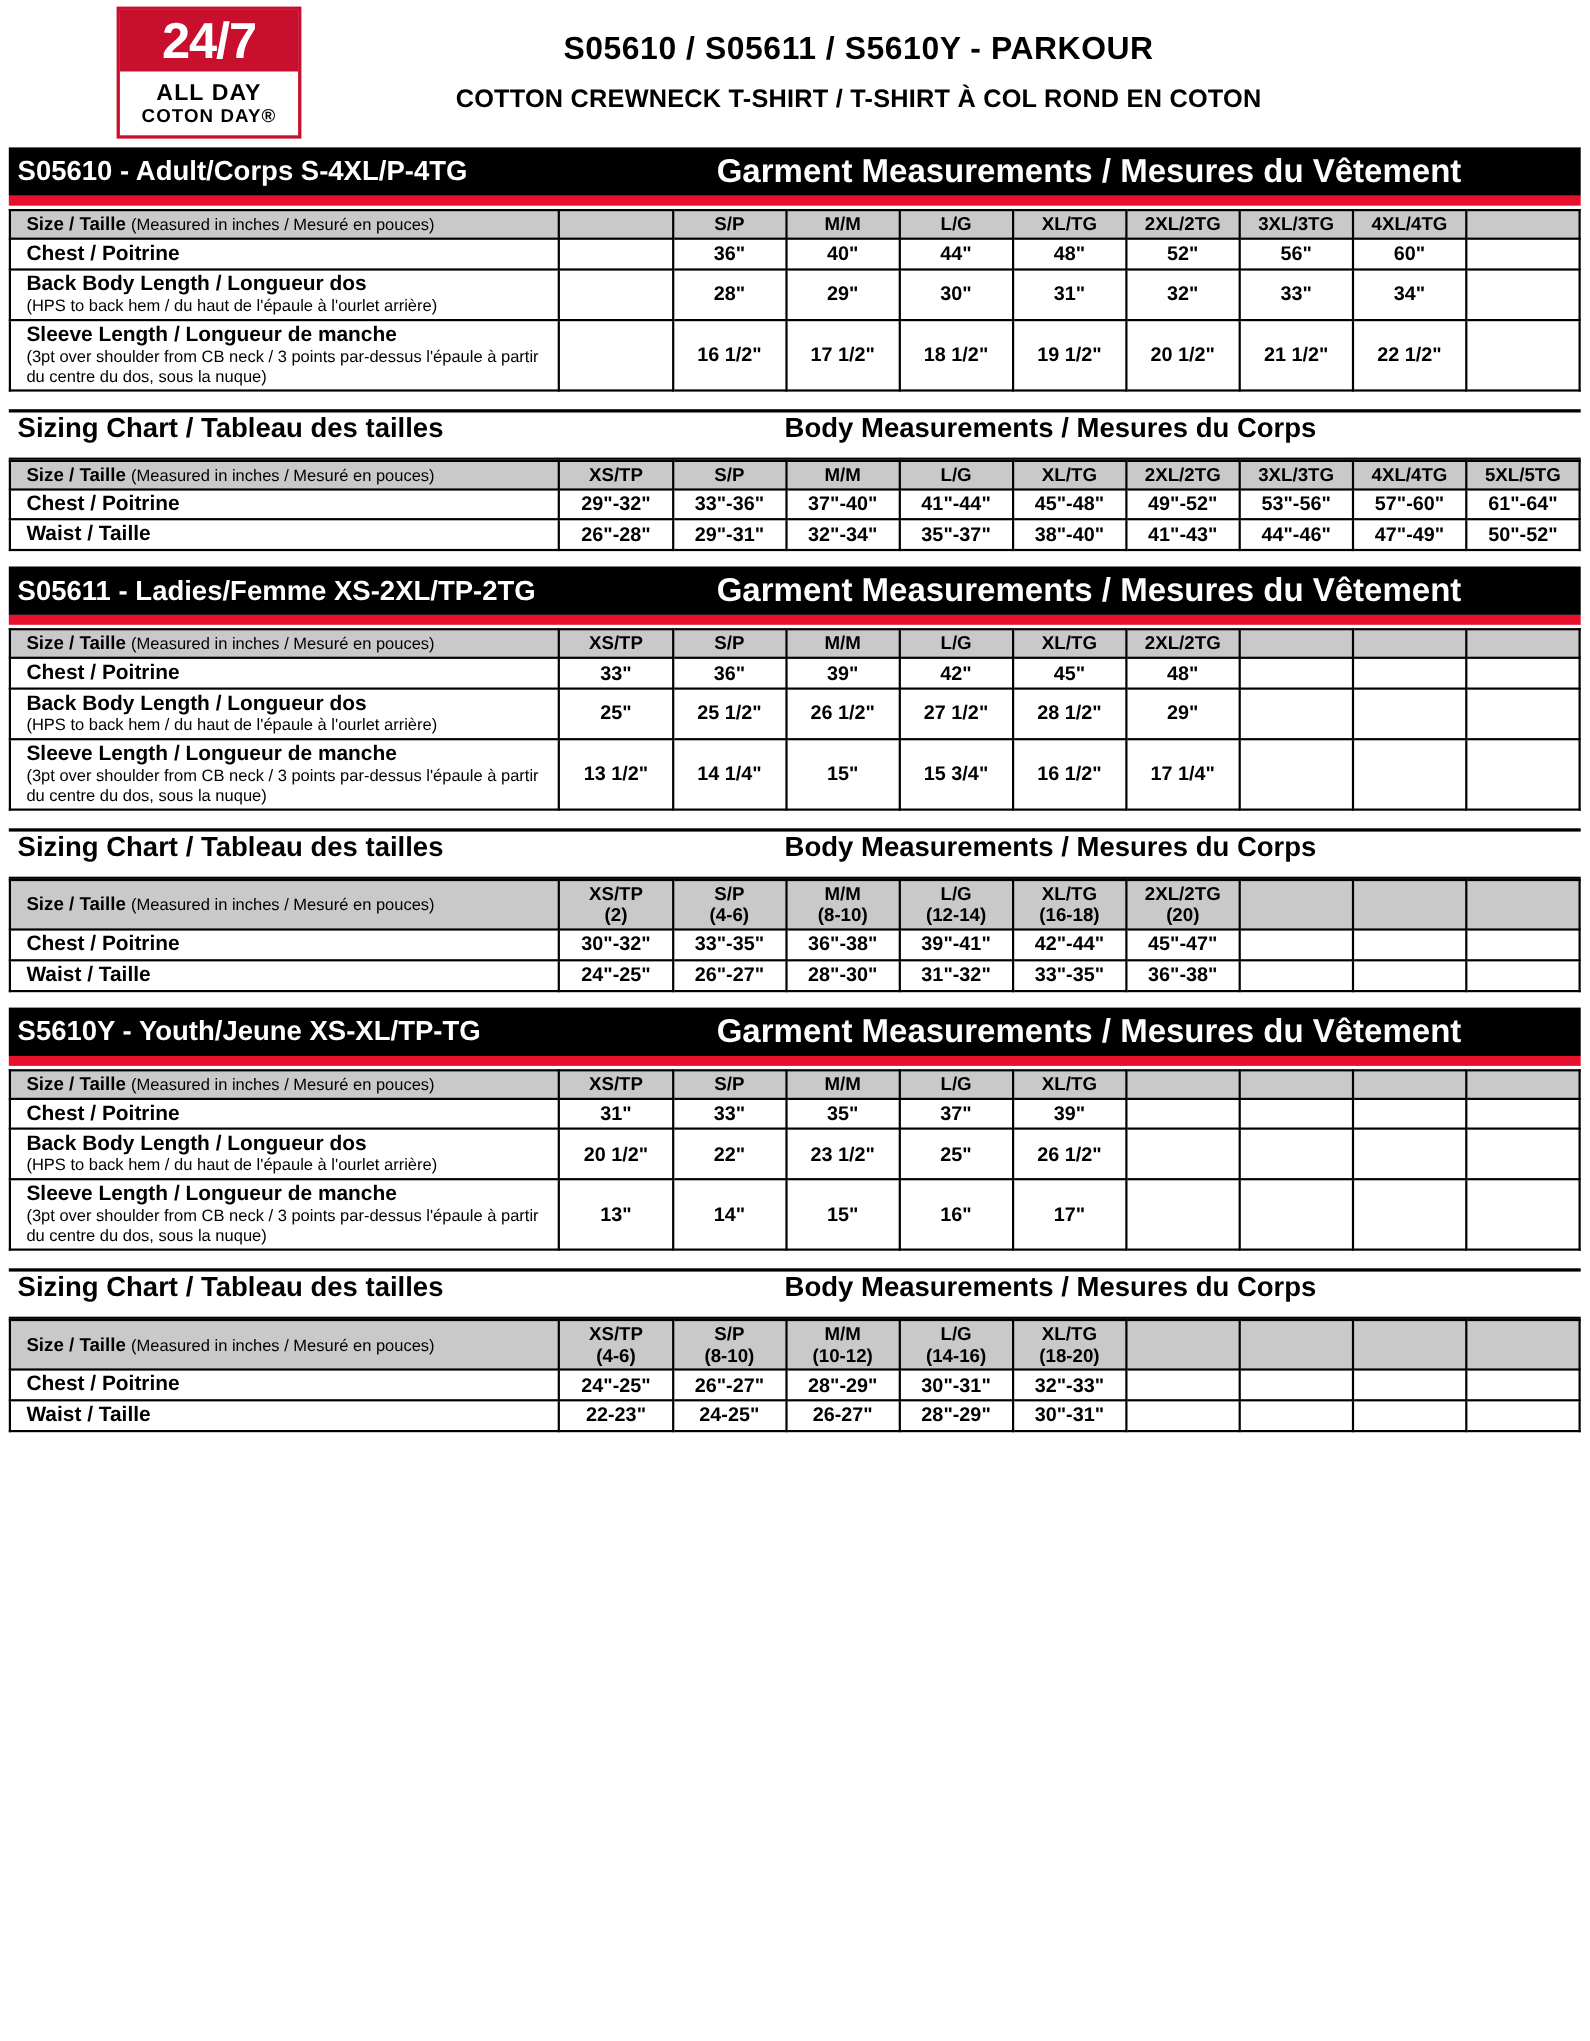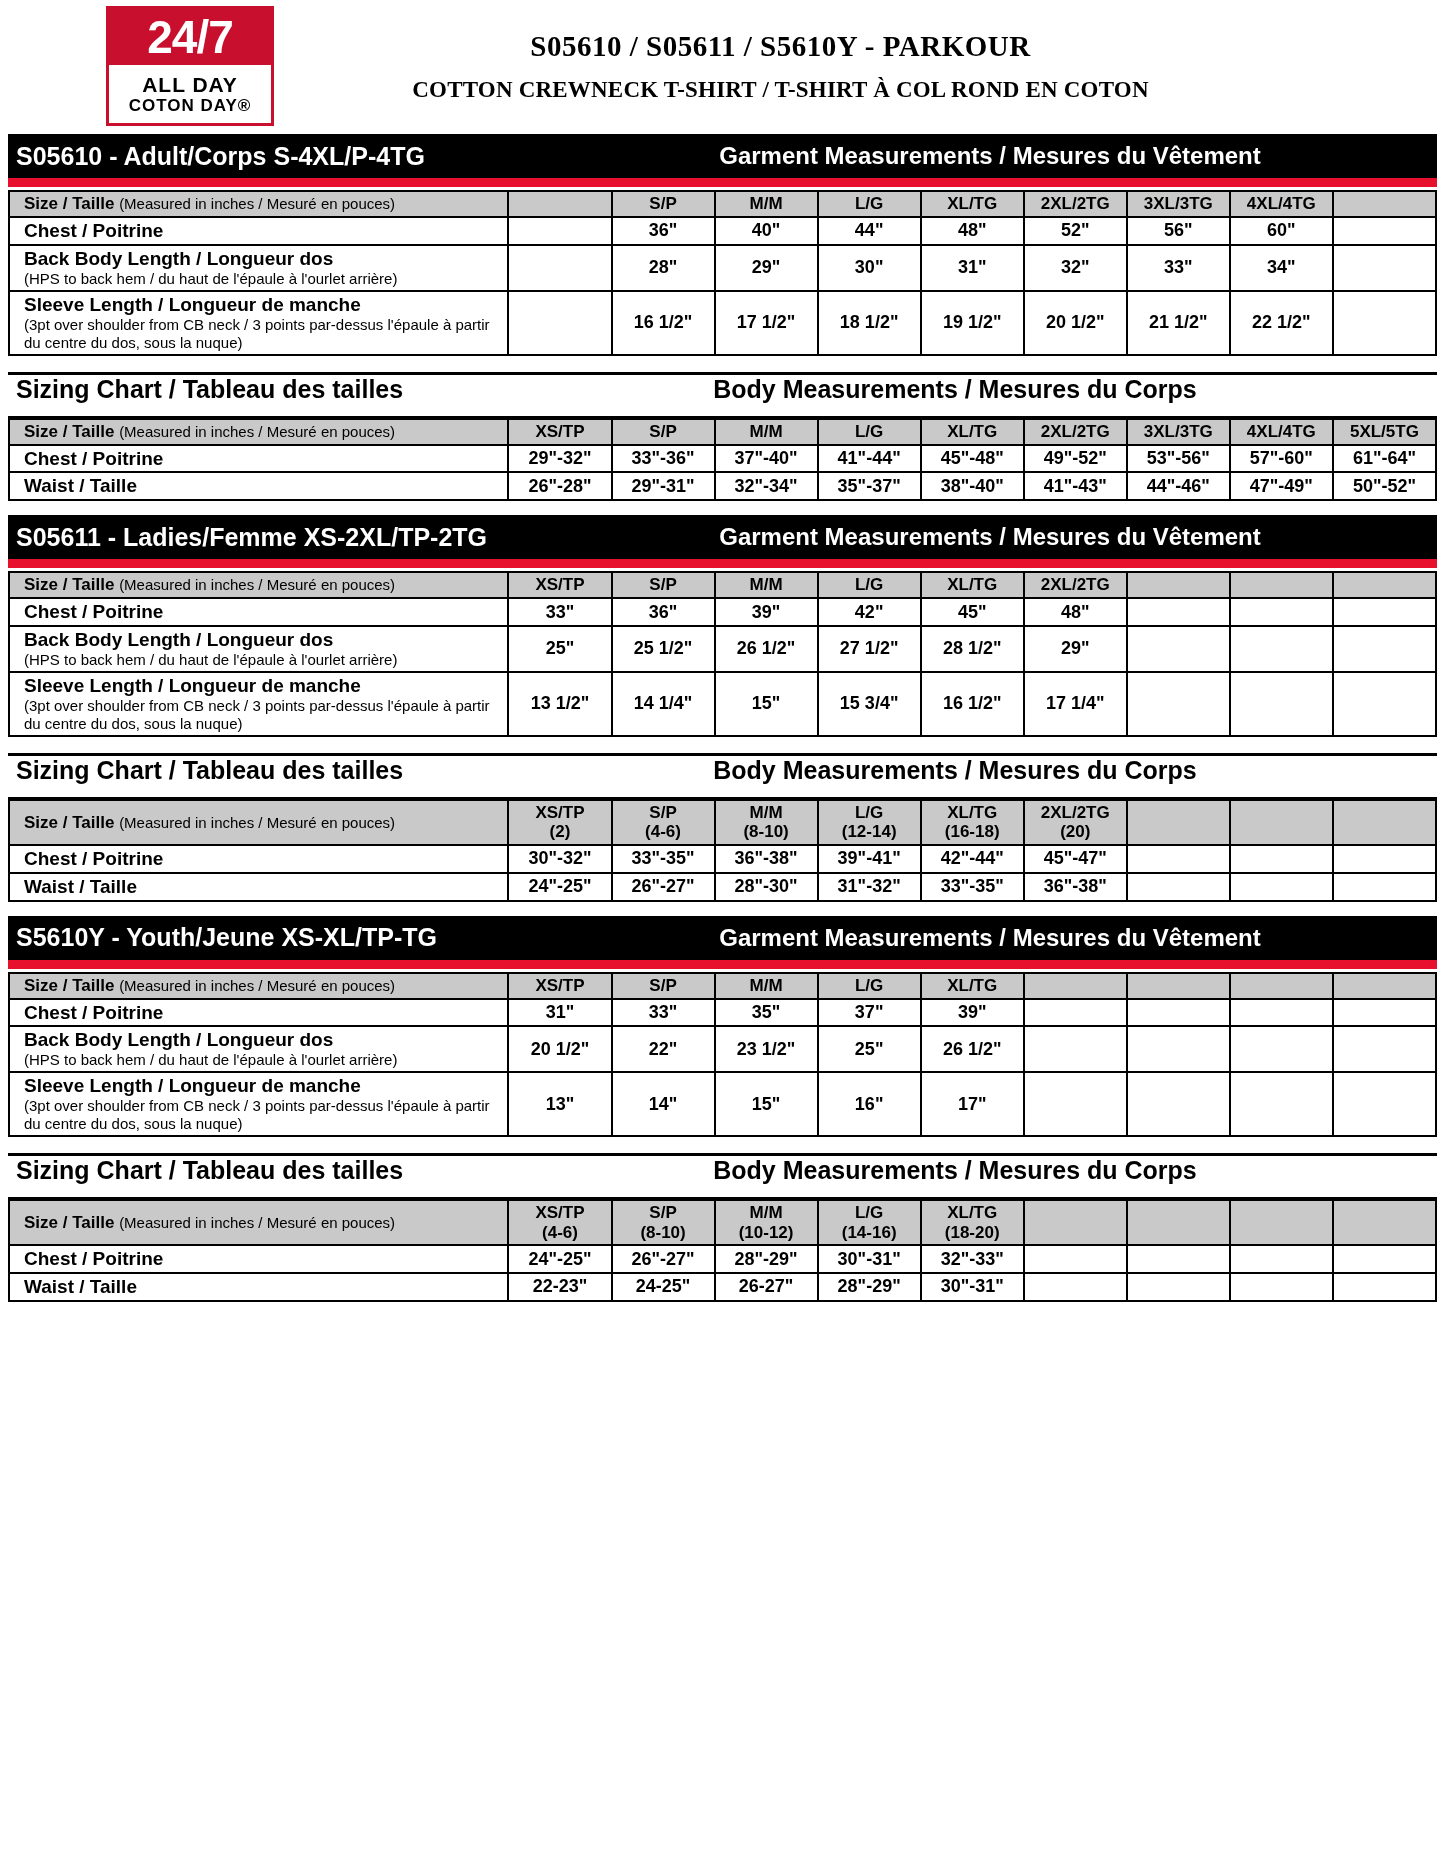--- a/index.html
+++ b/index.html
@@ -52,21 +52,20 @@
     justify-content: center;
     color: #000;
     font-weight: bold;
   }
   .logo-l1 { font-size: 21px; letter-spacing: 1px; line-height: 23px;}
   .logo-l2 { font-size: 17px; letter-spacing: 1px; line-height: 20px;}
   .title-block {
     flex: 1;
     text-align: center;
     padding-right: 150px;
-    font-family: Liberation Serif, serif;
   }
   .title-main {
     font-size: 29px;
     font-weight: bold;
     letter-spacing: 0.5px;
     margin-bottom: 14px;
   }
   .title-sub {
     font-size: 23px;
     font-weight: bold;
@@ -82,21 +81,21 @@
     height: 44px;
     margin-top: 4px;
   }
   .black-bar .left {
     font-size: 25px;
     font-weight: bold;
     padding-left: 8px;
     width: 575px;
   }
   .black-bar .right {
-    font-size: 24px;
+    font-size: 30px;
     font-weight: bold;
     flex: 1;
     text-align: center;
     padding-right: 40px;
   }
   .red-rule {
     height: 9px;
     background: #e8112d;
     margin-bottom: 3px;
   }

